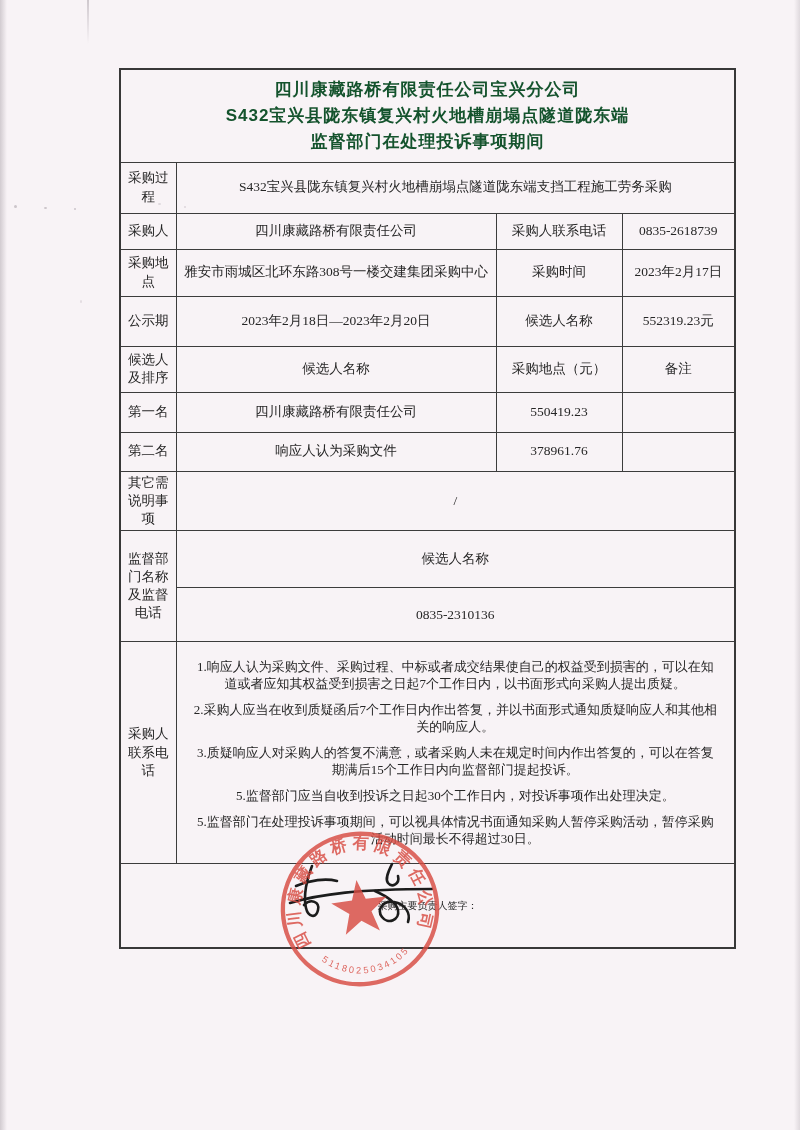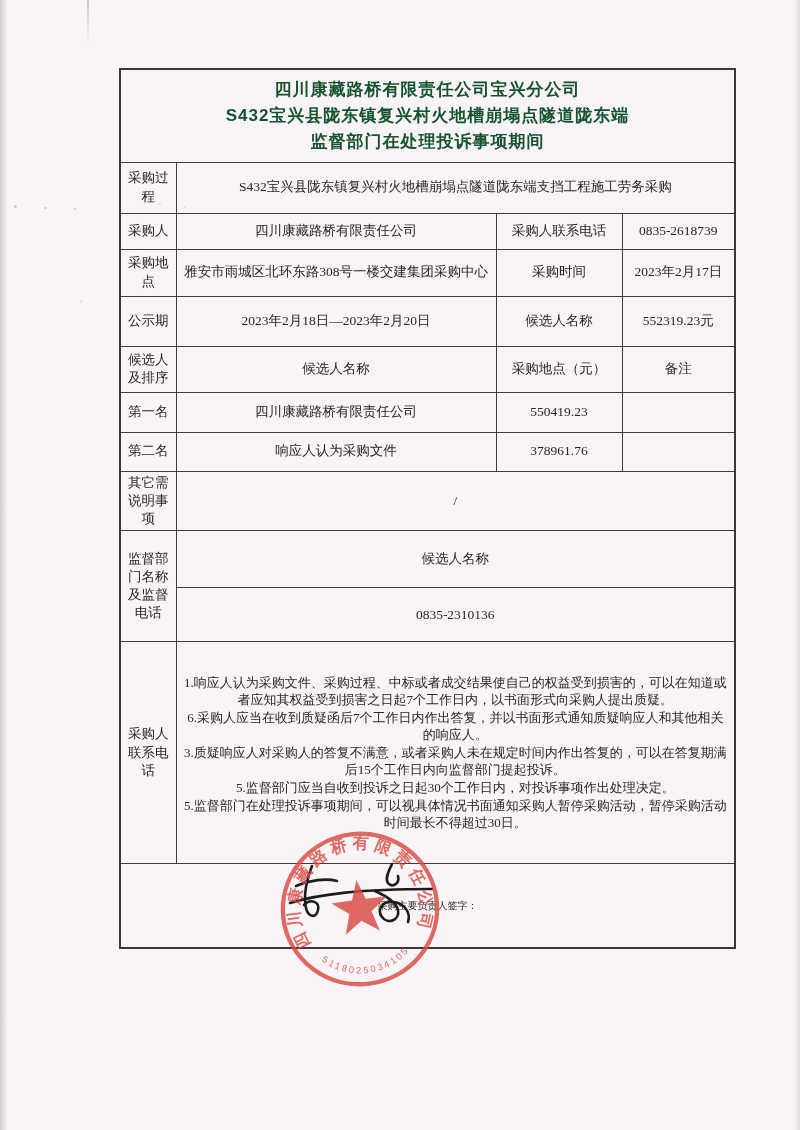--- a/index.html
+++ b/index.html
@@ -40,21 +40,21 @@
     font-weight: 700; font-size: 17px; line-height: 26px; letter-spacing: 1px;
     color: #14532d;
   }
   td.lbl { text-align: left; padding-left: 7px; padding-right: 5px; }
   td.lbl-c { text-align: center; padding-left: 5px; padding-right: 5px; }
   td.val-left { text-align: left; padding-left: 9px; }
   td.obj-cell {
     text-align: left; font-size: 13px; line-height: 19.5px;
     padding: 14px 10px 14px 8px; vertical-align: middle;
   }
-  .obj-item { margin: 0; }
+  .obj-item { margin: 8px; }
   td.sig-cell { text-align: left; padding-left: 9px; font-size: 10px; }
 
   .signature-svg { position: absolute; left: 280px; top: 858px; z-index: 3; }
   .stamp-svg { position: absolute; left: 277px; top: 826px; z-index: 4;
     transform: rotate(-7deg); opacity: 0.82; }
 </style>
 </head>
 <body>
 
 <div class="page">
@@ -143,21 +143,21 @@
       <td colspan="3">候选人名称</td>
     </tr>
     <tr style="height:54px">
       <td colspan="3">0835-2310136</td>
     </tr>
 
     <tr style="height:222px">
       <td class="lbl">采购人联系电话</td>
       <td colspan="3" class="obj-cell">
         <div class="obj-item">1.响应人认为采购文件、采购过程、中标或者成交结果使自己的权益受到损害的，可以在知道或者应知其权益受到损害之日起7个工作日内，以书面形式向采购人提出质疑。</div>
-        <div class="obj-item">6.采购人应当在收到质疑函后7个工作日内作出答复，并以书面形式通知质疑响应人和其他相关的响应人。</div>
+        <div class="obj-item">2.采购人应当在收到质疑函后7个工作日内作出答复，并以书面形式通知质疑响应人和其他相关的响应人。</div>
         <div class="obj-item">3.质疑响应人对采购人的答复不满意，或者采购人未在规定时间内作出答复的，可以在答复期满后15个工作日内向监督部门提起投诉。</div>
         <div class="obj-item">5.监督部门应当自收到投诉之日起30个工作日内，对投诉事项作出处理决定。</div>
         <div class="obj-item">5.监督部门在处理投诉事项期间，可以视具体情况书面通知采购人暂停采购活动，暂停采购活动时间最长不得超过30日。</div>
       </td>
     </tr>
 
     <tr style="height:84px">
       <td colspan="4" class="sig-cell">采购主要负责人签字：</td>
     </tr>
   </tbody>

